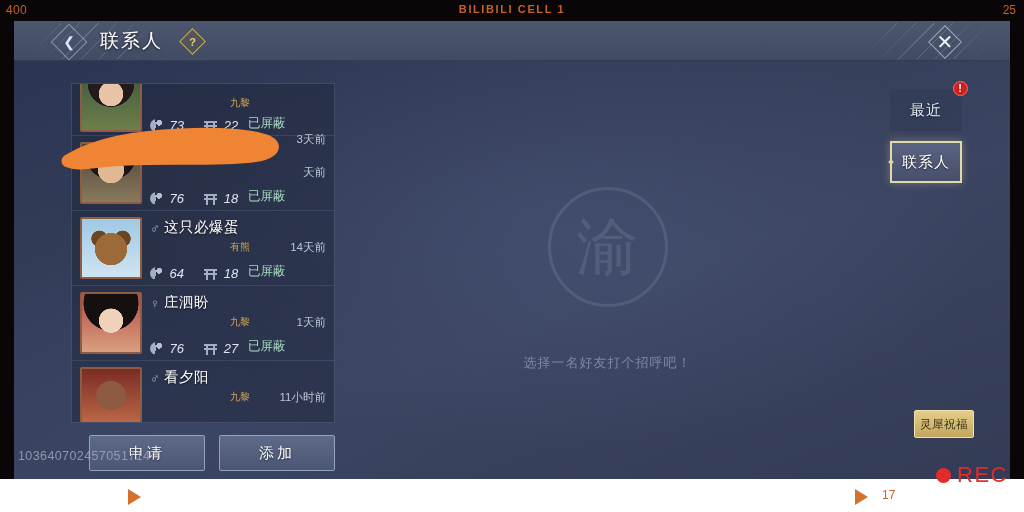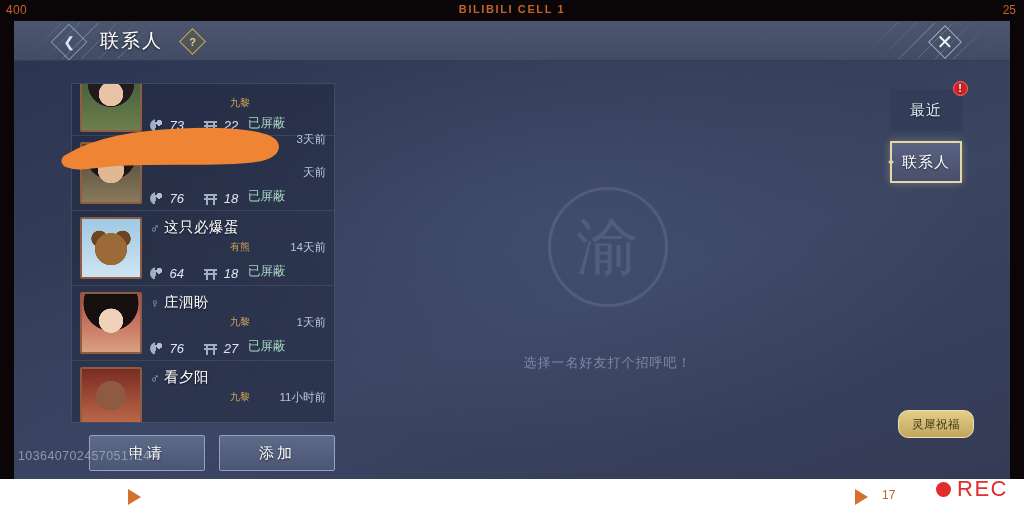--- a/index.html
+++ b/index.html
@@ -277,29 +277,29 @@
   }
   .badge {
     position:absolute; right:-6px; top:-8px; width:15px; height:15px; border-radius:50%;
     background:#cf2222; border:1px solid #ff6a6a;
     display:flex; align-items:center; justify-content:center;
     font-size:11px; color:#fff; font-weight:bold; line-height:1;
   }
 
   .bless-btn {
     position:absolute; right:36px; top:389px; z-index:6;
-    width:76px; height:28px;
+    width:60px; height:28px;
     background:linear-gradient(180deg,#e4ce8a,#c2a65d);
-    border:1px solid #f0e1ae; border-radius:10px;
+    border:1px solid #f0e1ae; border-radius:2px;
     display:flex; align-items:center; justify-content:center;
     font-size:11.5px; color:#3a3118; letter-spacing:.5px; cursor:pointer;
   }
 
   .rec {
-    position:absolute; right:16px; bottom:10px; z-index:20;
+    position:absolute; right:16px; bottom:24px; z-index:20;
     display:flex; align-items:center; gap:6px;text-align:center;
   }
   .rec .dot { width:15px; height:15px; border-radius:50%; background:#e22b2b; }
   .rec .lbl { font-size:22px; color:#e22b2b; letter-spacing:1.5px; }
 </style>
 </head>
 <body>
 
 <div class="emu-top">
   <div class="t-left">400</div>

